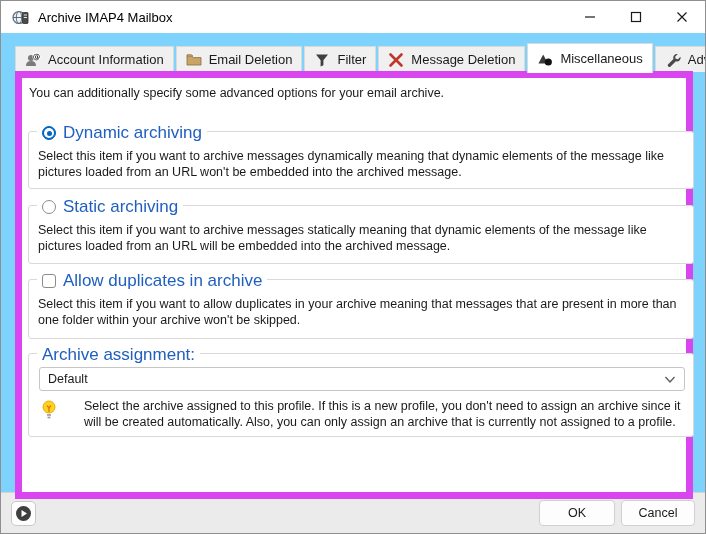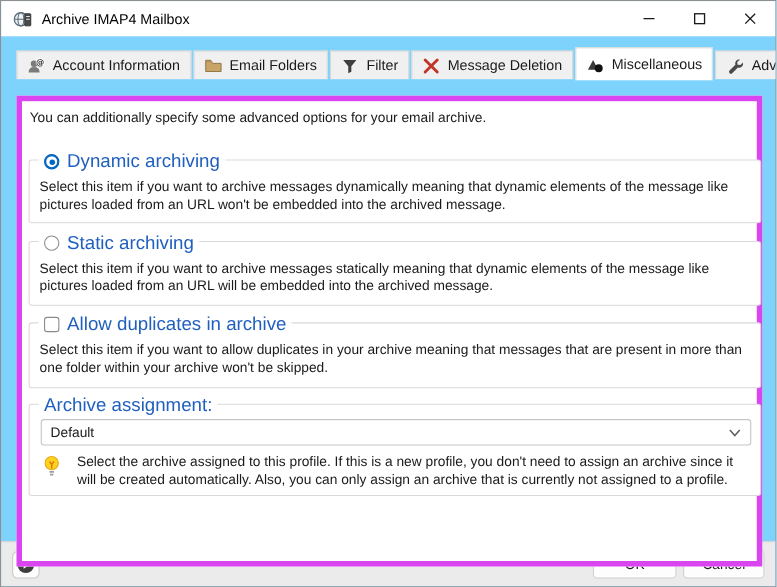--- a/index.html
+++ b/index.html
@@ -25,21 +25,21 @@
   .tab.selected{ height:30px; background:#ffffff; border:1px solid #d9d9d9; border-bottom:none;
     margin-bottom:-1px; z-index:3; }
   .tab .ticon{ width:16px; height:16px; flex:0 0 auto; }
   .tab-scrollers{ position:absolute; right:0; bottom:1px; display:flex; }
   .scroll-btn{ width:17px; height:24px; background:#fdfdfd; border:1px solid #c9c9c9;
     display:flex; align-items:center; justify-content:center; margin-left:2px; }
   .tri-left{ width:0; height:0; border-style:solid; border-width:5px 7px 5px 0; border-color:transparent #3f3f3f transparent transparent; }
   .tri-right{ width:0; height:0; border-style:solid; border-width:5px 0 5px 7px; border-color:transparent transparent transparent #3f3f3f; }
   
   .panel{ position:absolute; left:14px; top:70px; width:678px; height:428px;
-    background:#ffffff; border:5px solid #d946ef; z-index:2;margin-top:16px; }
+    background:#ffffff; border:7px solid #d946ef; z-index:2; }
   .intro{ position:absolute; left:7px; top:8px; font-size:12.5px; color:#1a1a1a; }
   .group{ position:absolute; left:6px; width:666px; border:1px solid #d9d9d9; border-radius:3px; background:#fff; }
   .group-caption{ position:absolute; top:-9px; left:8px; background:#ffffff; padding:0 5px;
     display:flex; align-items:center; gap:7px; }
   .group-caption .cap-label{ color:#1f5fbf; font-size:17px; }
   .group-desc{ padding:16px 12px 8px 9px; font-size:12.5px; line-height:16px; color:#1a1a1a; }
   #group-dynamic{ top:53px; height:58px; }
   #group-static{ top:127px; height:59px; }
   #group-duplicates{ top:201px; height:60px; }
   #group-assignment{ top:275px; height:84px; }
@@ -49,21 +49,21 @@
   .radio.checked{ background:#0067c0; border:1px solid #0067c0; }
   .radio.checked .ring{ width:10px; height:10px; border-radius:50%; background:#ffffff;
     display:flex; align-items:center; justify-content:center; }
   .radio.checked .dot{ width:5px; height:5px; border-radius:50%; background:#0067c0; }
   .checkbox{ width:14px; height:14px; border-radius:3px; background:#fff; border:1px solid #8b8b8b; flex:0 0 auto; }
   
   .combo{ position:absolute; left:10px; top:13px; width:646px; height:24px; background:#fff;
     border:1px solid #c6c6c6; border-radius:3px; display:flex; align-items:center; padding:0 26px 0 8px; }
   .combo .combo-value{ font-size:12.5px; color:#1a1a1a; }
   .combo .chev{ position:absolute; right:8px; top:7px; }
-  .tip-row{ position:absolute; left:12px; top:44px; right:10px; display:flex; gap:15px; }
+  .tip-row{ position:absolute; left:12px; top:44px; right:10px; display:flex; gap:27px; }
   .tip-row .bulb{ width:16px; height:20px; flex:0 0 auto; margin-top:2px; }
   .tip-text{ font-size:12.5px; line-height:16px; color:#1a1a1a; }
   
   .footer{ position:absolute; left:0; right:0; bottom:0; height:41px; background:#ebebeb; border-top:1px solid #d4d4d4; }
   .play-btn{ position:absolute; left:10px; top:8px; width:25px; height:25px; background:#fdfdfd;
     border:1px solid #c9c9c9; border-radius:5px; display:flex; align-items:center; justify-content:center; }
   .btn{ position:absolute; top:7px; height:26px; background:#fdfdfd; border:1px solid #d0d0d0;
     border-radius:4px; font-size:12.5px; font-family:inherit; color:#1a1a1a;margin-left:48px; }
   .btn-ok{ right:90px; width:76px; }
   .btn-cancel{ right:10px; width:74px; }
@@ -110,21 +110,21 @@
         <circle cx="11.5" cy="4.5" r="4" fill="#ffffff"></circle>
         <text x="11.5" y="7" font-size="7.5" font-weight="bold" fill="#2e2e2e" text-anchor="middle" font-family="'DejaVu Sans',sans-serif">@</text>
       </svg>
       <span>Account Information</span>
     </div>
     <div class="tab">
       <svg class="ticon" viewBox="0 0 16 16">
         <path d="M1 4 l5 0 1.3 1.6 L15 5.6 L15 13 L1 13 Z" fill="#c9a469" stroke="#8a6d3b" stroke-width="0.8"></path>
         <path d="M1 4 L1 2.8 L5.6 2.8 L6.8 4" fill="#c9a469" stroke="#8a6d3b" stroke-width="0.8"></path>
       </svg>
-      <span>Email Folders</span>
+      <span>Email Deletion</span>
     </div>
     <div class="tab">
       <svg class="ticon" viewBox="0 0 16 16">
         <path d="M2 2.5 L14 2.5 L9.4 8.2 L9.4 13.2 L6.6 14.5 L6.6 8.2 Z" fill="#3f3f3f"></path>
       </svg>
       <span>Filter</span>
     </div>
     <div class="tab">
       <svg class="ticon" viewBox="0 0 16 16">
         <path d="M2.5 2.5 L13.5 13.5 M13.5 2.5 L2.5 13.5" stroke="#c23529" stroke-width="2.6" stroke-linecap="round"></path>

